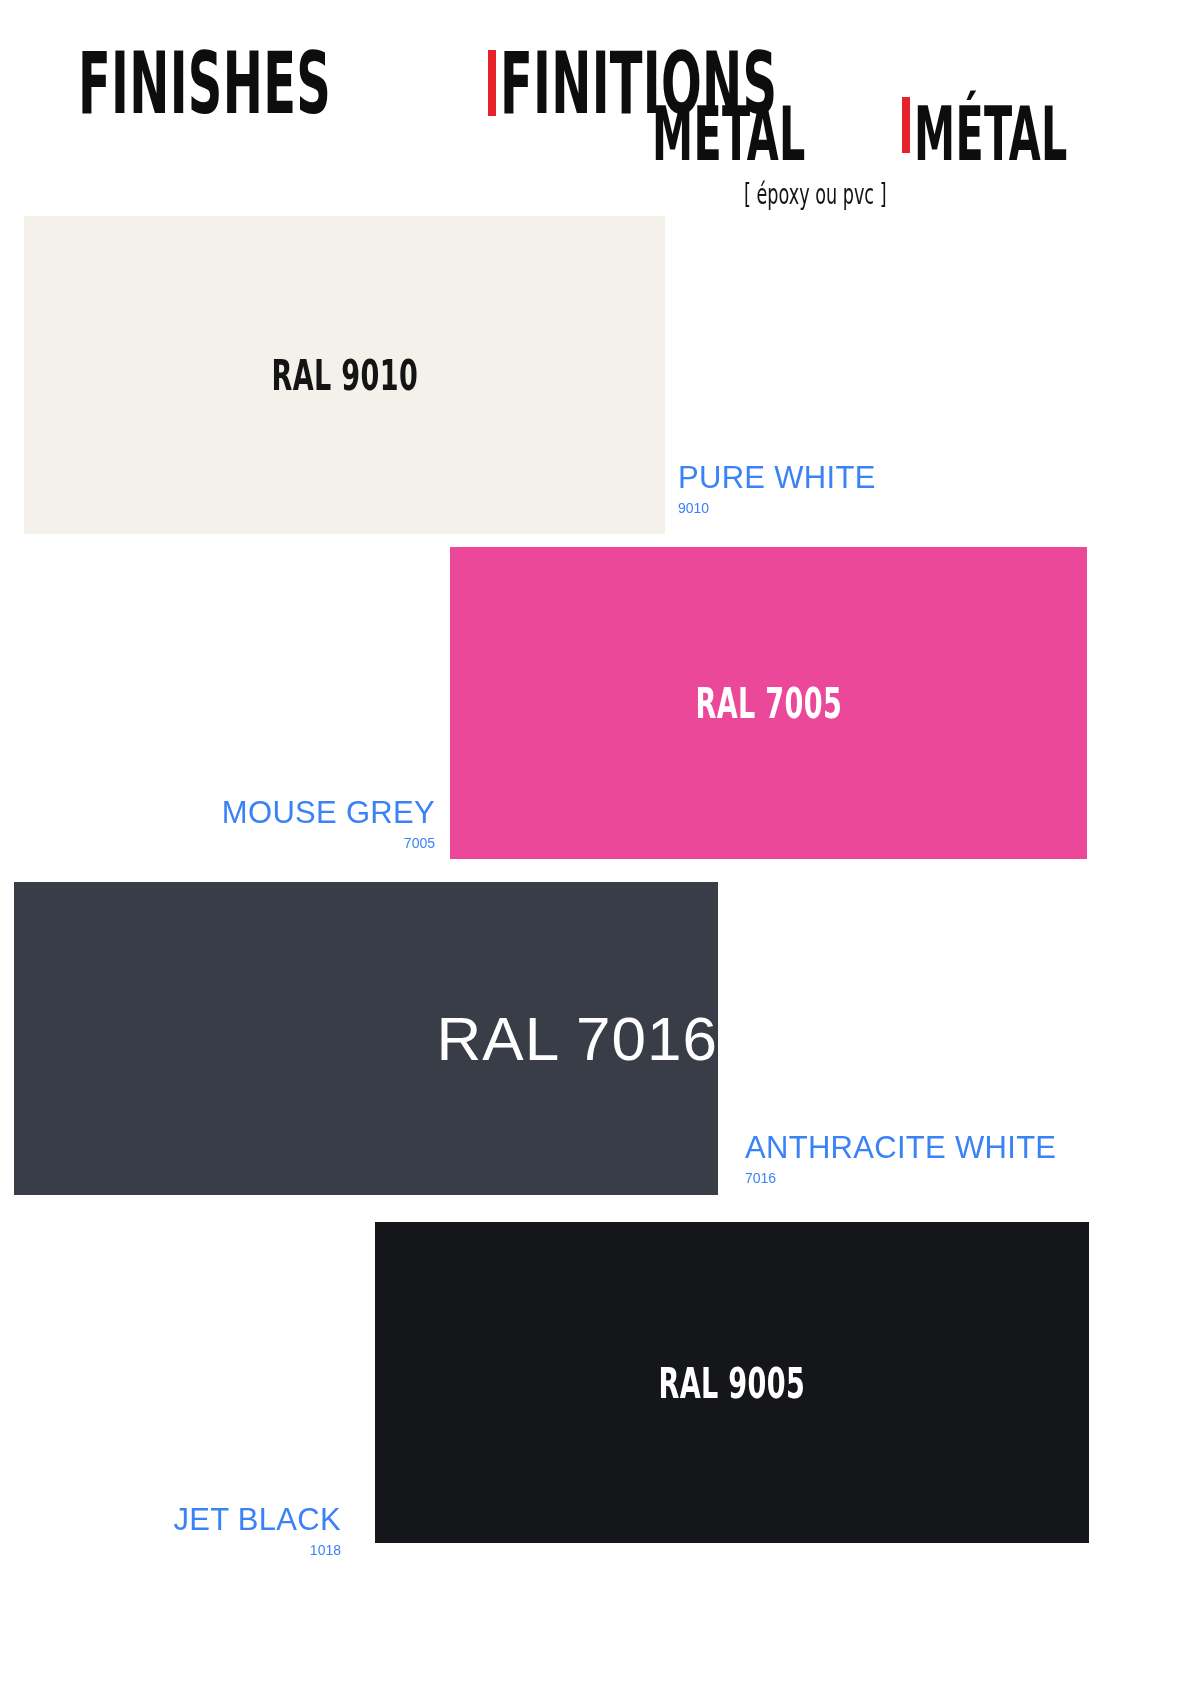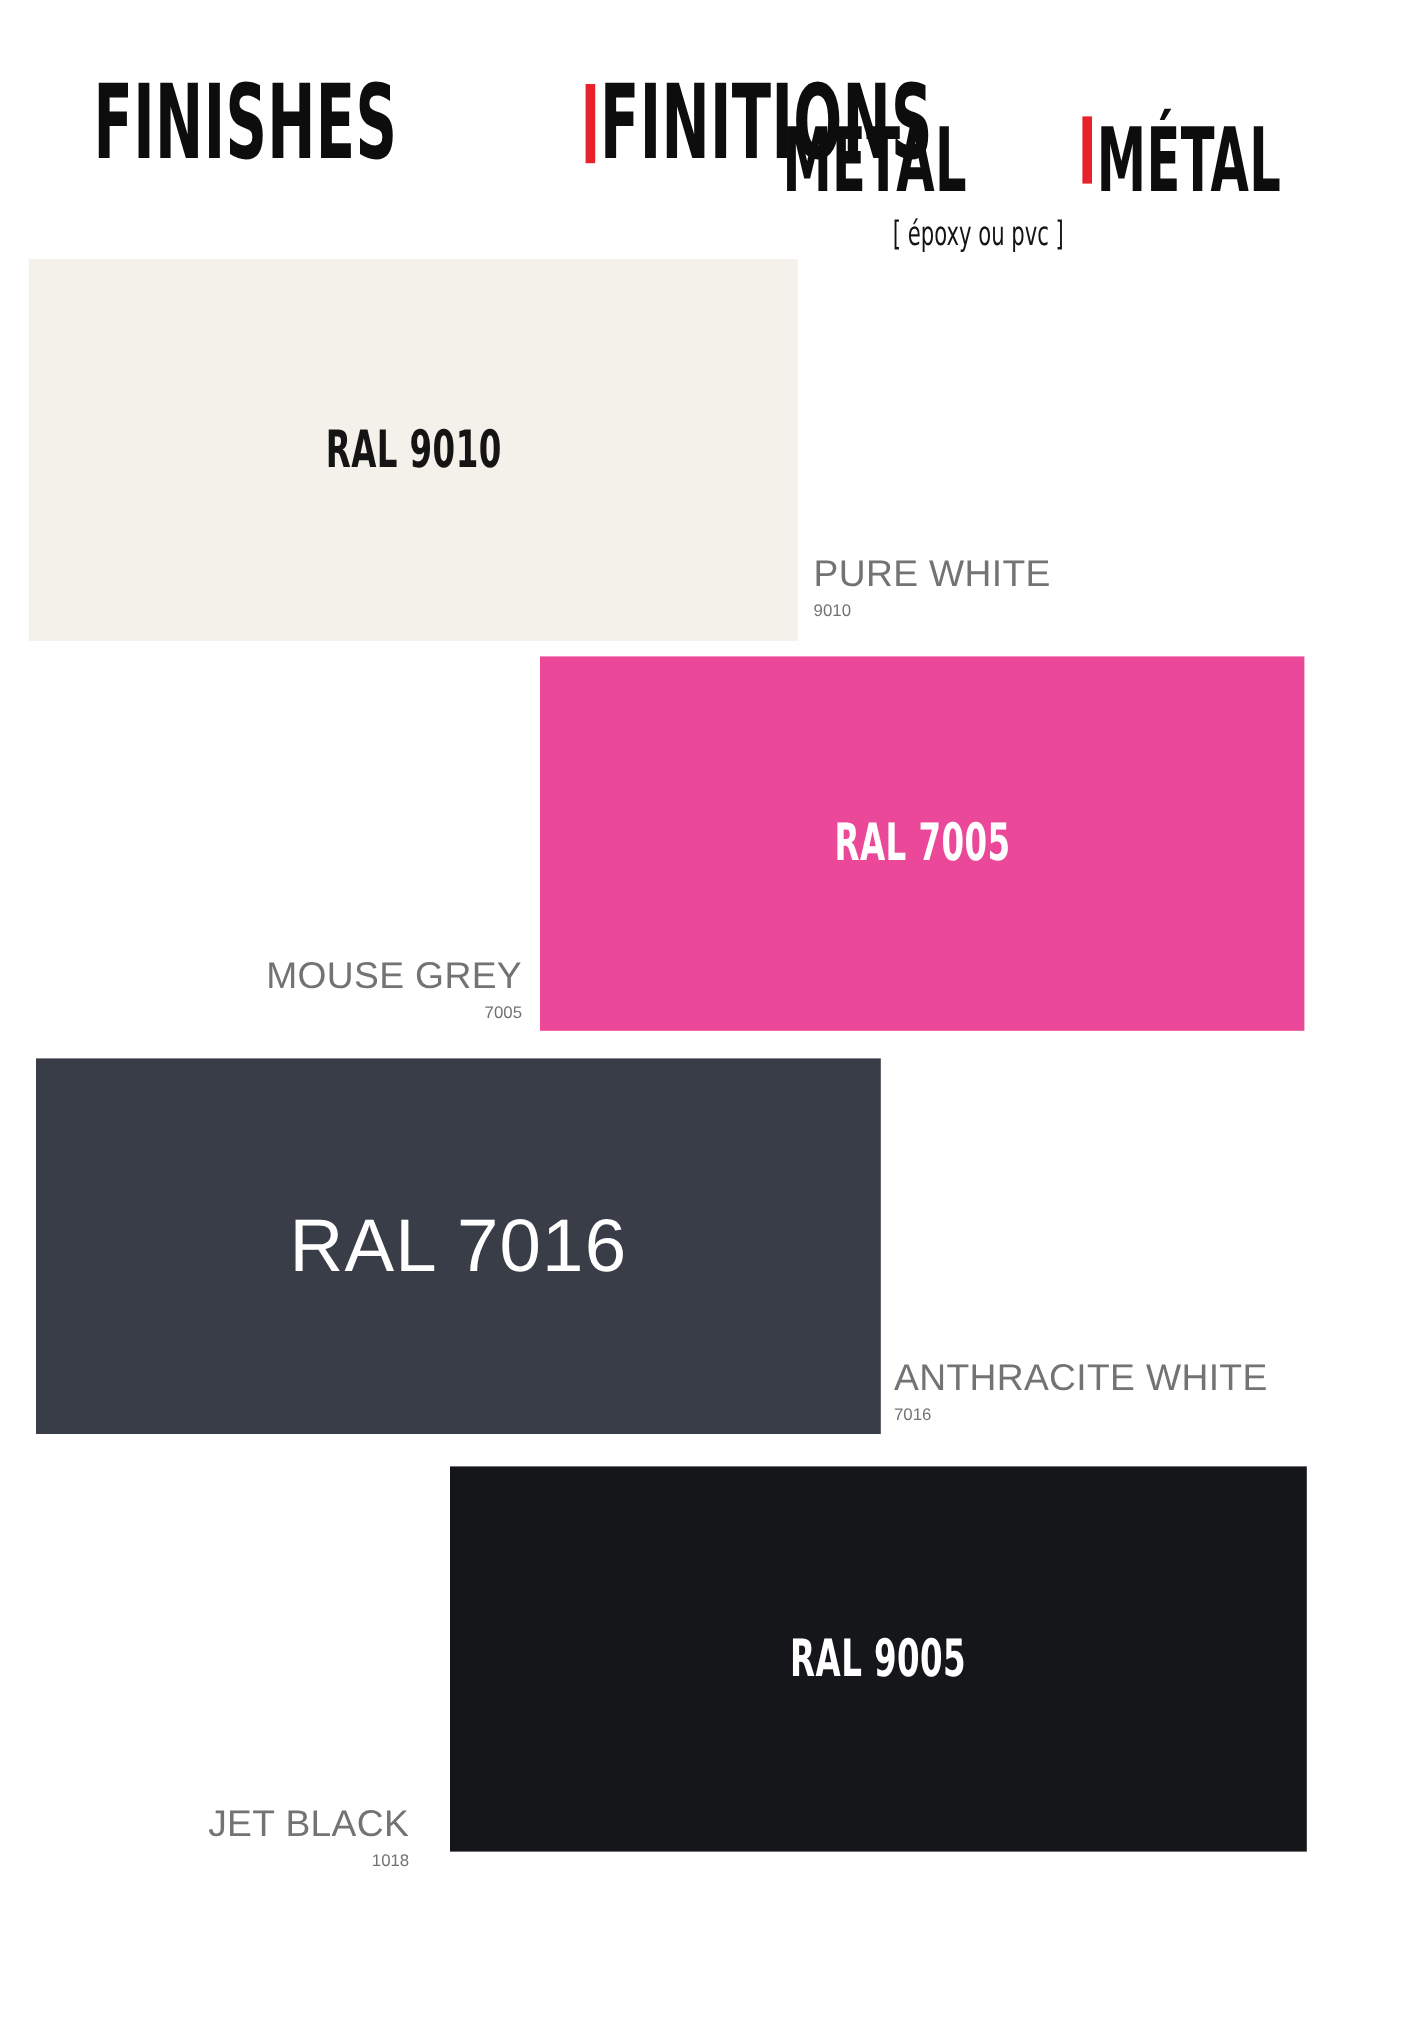--- a/index.html
+++ b/index.html
@@ -9,21 +9,20 @@
     font-family:"Liberation Sans", sans-serif;
     overflow:hidden;
   }
   .page { position:relative; width:1190px; height:1683px; background:#fff; }
 
   
   .hdr-finishes {
     position:absolute; left:78px; top:40px;
     display:flex; align-items:center; gap:0px;
     white-space:nowrap;
-    margin-top:20px;
   }
   .hdr-metal {
     position:absolute; left:652px; top:97px;
     display:flex; align-items:flex-start;
     white-space:nowrap;
   }
   .cond {
     font-family:"Liberation Sans Narrow","DejaVu Sans Condensed","Liberation Sans", sans-serif;
     font-weight:700;
     transform:scaleX(0.62);
@@ -61,25 +60,25 @@
     white-space:nowrap;
   }
   .swatch-label.wide {
     font-family:"Liberation Sans","DejaVu Sans", sans-serif;
     font-weight:400; font-size:62px; letter-spacing:1px;
     transform:scaleX(1);
   }
 
   #sw-9010 { left:24px;  top:216px;  width:641px;  height:318px; }
   #sw-7005 { left:450px; top:547px;  width:637px;  height:312px; }
-  #sw-7016 { left:30px;  top:882px;  width:704px;  height:313px; }
+  #sw-7016 { left:14px;  top:882px;  width:704px;  height:313px;justify-content:flex-end; }
   #sw-9005 { left:375px; top:1222px; width:714px;  height:321px; }
 
   
-  .caption { position:absolute; white-space:nowrap; color:#737373; }
+  .caption { position:absolute; white-space:nowrap; color:#3b82f6; }
   .caption .nm {
     font-family:"Liberation Sans","DejaVu Sans", sans-serif;
     font-weight:400; font-size:31px; line-height:34px;
     letter-spacing:0.3px; display:block;
   }
   .caption .cd {
     font-family:"Liberation Sans","DejaVu Sans", sans-serif;
     font-weight:400; font-size:14px; line-height:26px;
     display:block;
   }

